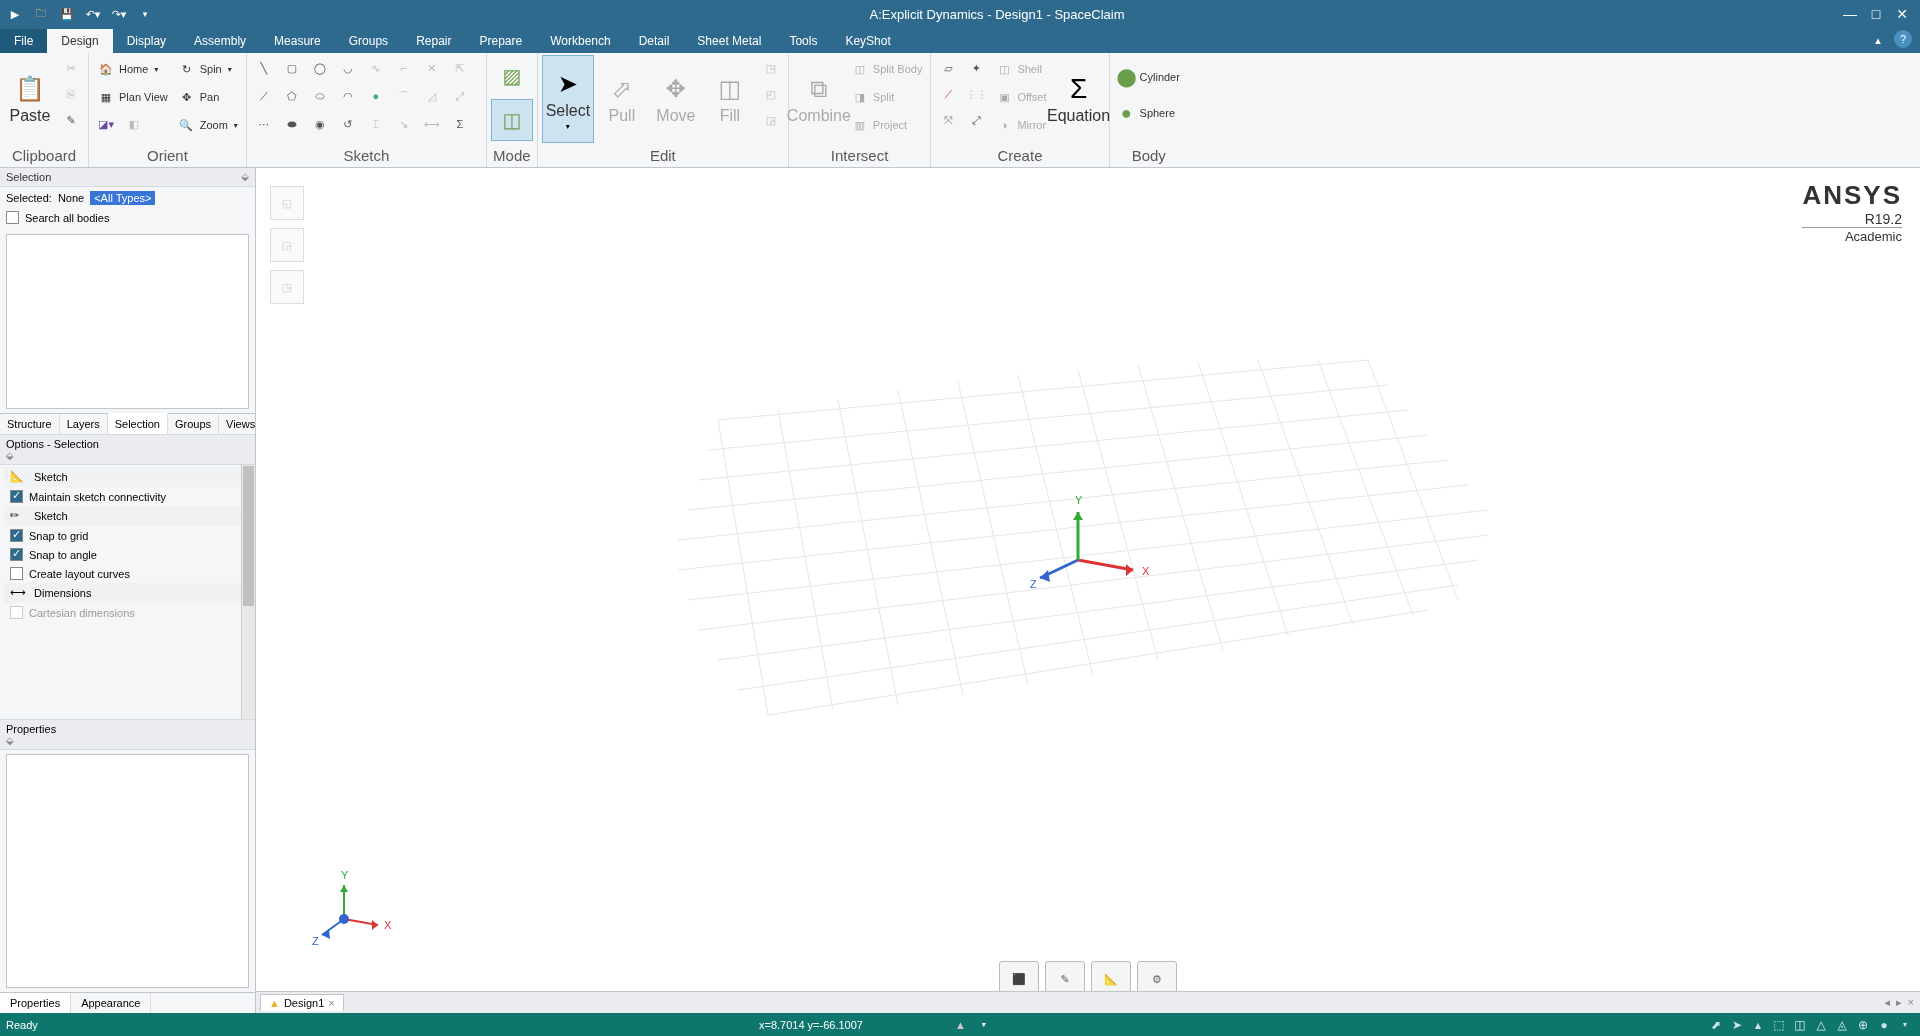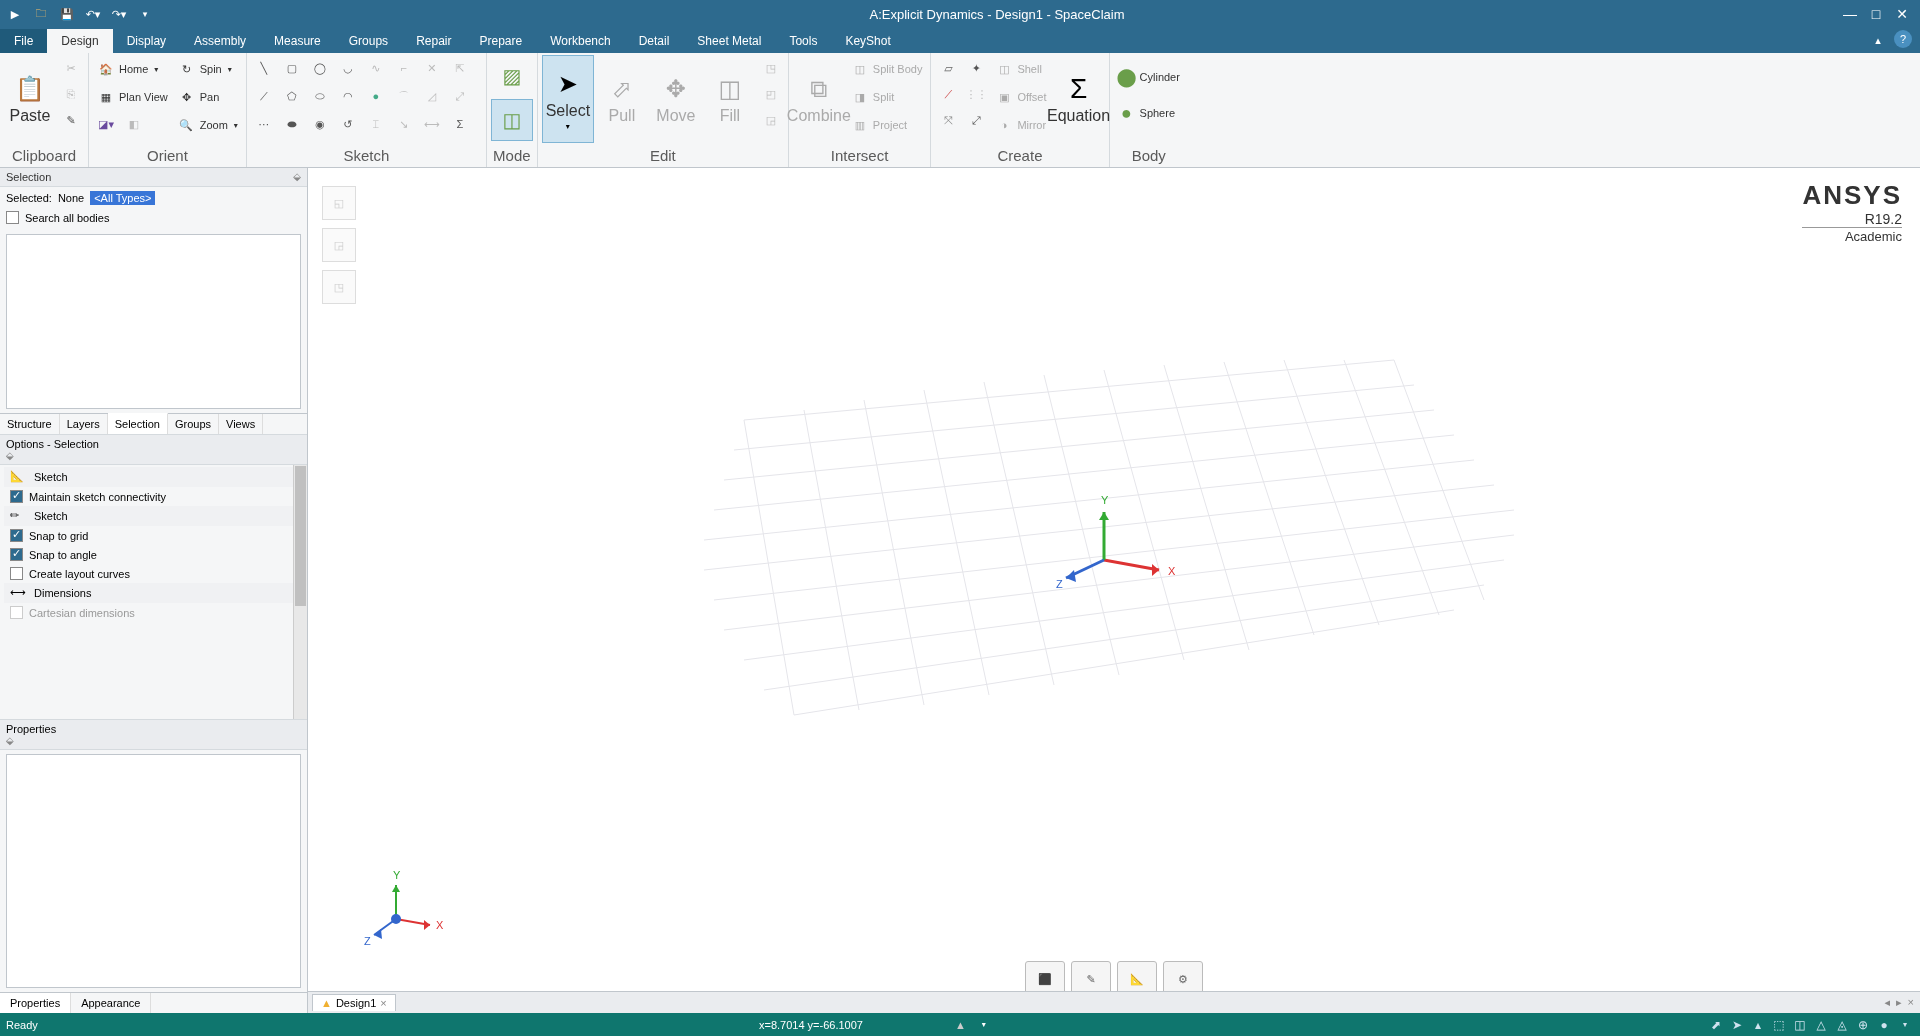--- a/index.html
+++ b/index.html
@@ -35,21 +35,21 @@
 .small-btn.dis { color: #aaa; }
 .small-btn .icon { width: 18px; height:18px; display:flex; align-items:center; justify-content:center; }
 .row-btns { display:flex; gap:2px; }
 .icon-btn { width: 24px; height: 24px; display:flex; align-items:center; justify-content:center; color:#555; margin:1px; }
 .icon-btn.dis { color:#bbb; }
 .mode-btn { width:42px; height:42px; display:flex; align-items:center; justify-content:center; border:1px solid transparent; }
 .mode-btn.active { background:#cde3f0; border-color:#7fb5d5; }
 
 
 .main { display: flex; height: calc(1036px - 28px - 25px - 115px - 23px); }
-.sidebar { width: 308px; background:#f5f6f7; border-right:1px solid #c0c6cc; display:flex; flex-direction:column; }
+.sidebar { width: 256px; background:#f5f6f7; border-right:1px solid #c0c6cc; display:flex; flex-direction:column; }
 .panel-header { background:#eaecef; padding:3px 6px; display:flex; justify-content:space-between; border-bottom:1px solid #d5dade; font-size:11px; color:#333; }
 .pin { color:#888; font-size:10px; }
 .sel-row { padding:4px 6px; display:flex; align-items:center; gap:6px; }
 .alltypes { background:#3875d7; color:#fff; padding:1px 4px; }
 .search-row { padding:2px 6px 6px; display:flex; align-items:flex-end; gap:6px; }
 .chk { width:13px; height:13px; border:1px solid #888; display:inline-block; background:#fff; }
 .chk.checked { background:#2d6a8e; position:relative; }
 .chk.checked::after { content:"✓"; color:#fff; position:absolute; top:-2px; left:1px; font-size:11px; }
 .empty-list { flex: 0 0 175px; border:1px solid #c0c6cc; margin: 4px 6px; background:#fff; }
 .tab-strip { display:flex; border-top:1px solid #c0c6cc; }

